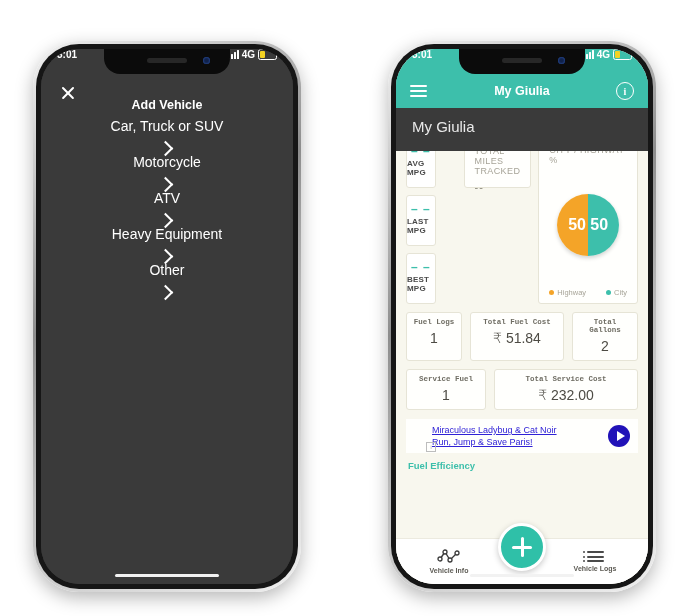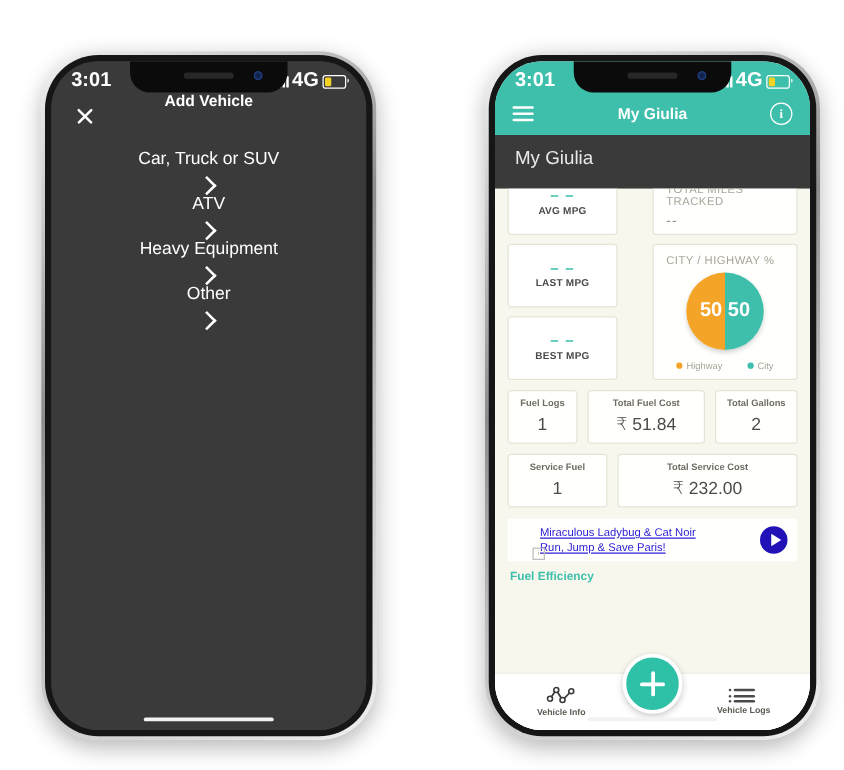--- a/index.html
+++ b/index.html
@@ -21,37 +21,37 @@
   
   .notch{position:absolute;left:50%;transform:translateX(-50%);top:0;
          width:126px;height:25px;background:#0b0b0b;
          border-bottom-left-radius:16px;border-bottom-right-radius:16px;z-index:40;}
   .notch .speaker{position:absolute;left:50%;transform:translateX(-50%);top:9px;
                   width:40px;height:5px;border-radius:3px;background:#272727;}
   .notch .cam{position:absolute;right:20px;top:8px;width:7px;height:7px;border-radius:50%;
               background:#11224a;box-shadow:inset 0 0 2px #3a6bd6;}
 
   
-  .statusbar{position:relative;height:25px;display:flex;align-items:flex-end;
-             justify-content:space-between;padding:0 16px;z-index:30;font-size:16px;
+  .statusbar{position:relative;height:25px;display:flex;align-items:flex-start;
+             justify-content:space-between;padding:0 16px;z-index:30;font-size:10px;
              font-weight:bold;box-sizing:border-box;}
   .statusbar.dark{color:#ffffff;}
   .st-right{display:flex;align-items:center;gap:3px;}
   .bars{display:flex;align-items:flex-end;gap:1px;height:9px;}
   .bars i{display:block;width:2px;background:currentColor;border-radius:.5px;}
   .bars i:nth-child(1){height:3px;} .bars i:nth-child(2){height:5px;}
   .bars i:nth-child(3){height:7px;} .bars i:nth-child(4){height:9px;}
   .batt{position:relative;width:17px;height:9px;border:1.2px solid currentColor;border-radius:2.5px;}
   .batt::after{content:"";position:absolute;right:-3px;top:2.5px;width:1.5px;height:3px;
                background:currentColor;border-radius:0 1px 1px 0;}
   .batt span{position:absolute;left:1px;top:1px;bottom:1px;width:5px;background:#f3d223;border-radius:1px;}
 
   
   .ls{position:absolute;inset:0;background:#3a3a3a;display:flex;flex-direction:column;}
-  .ls-header{height:38px;display:flex;align-items:flex-start;position:relative;flex:0 0 auto;}
+  .ls-header{height:38px;display:flex;align-items:flex-end;position:relative;flex:0 0 auto;}
   .ls-close{position:absolute;left:18px;top:50%;transform:translateY(-50%);
             width:18px;height:18px;cursor:pointer;}
   .ls-close::before,.ls-close::after{content:"";position:absolute;left:1px;top:8px;width:16px;height:1.8px;
             background:#fff;border-radius:1px;}
   .ls-close::before{transform:rotate(45deg);} .ls-close::after{transform:rotate(-45deg);}
   .ls-title{width:100%;text-align:center;color:#fff;font-size:12.5px;font-weight:bold;}
   .ls-list{margin-top:6px;}
   .ls-row{height:36px;display:flex;align-items:center;justify-content:space-between;
           padding:0 18px;color:#ffffff;font-size:14px;cursor:pointer;flex-direction:column;}
   .chev{width:9px;height:9px;border-right:2.1px solid #ffffff;border-top:2.1px solid #ffffff;
@@ -71,21 +71,21 @@
            font-family:"Liberation Serif",serif;cursor:pointer;z-index:2;}
   .sync-banner{background:#f7a51f;color:#fff;font-size:9.5px;text-align:center;padding:4px 0;}
 
   .page-title-wrap{background:#3a3a3a;padding:10px 16px 16px;}
   .page-title{color:#e9e9e9;font-size:15px;}
 
   .rs-body{flex:1;position:relative;background:#f8f7ee;padding:0 10px;overflow:hidden;}
 
   .grid-a{display:flex;gap:8px;margin-top:-14px;}
   .col-left{width:88px;display:flex;flex-direction:column;gap:7px;}
-  .col-right{flex:1;display:flex;flex-direction:column;gap:7px;padding-left:20px;}
+  .col-right{flex:1;display:flex;flex-direction:row;gap:7px;padding-left:20px;}
 
   .card{background:#fffffd;border:1px solid #e6e4d6;border-radius:3px;box-sizing:border-box;}
   .mpg-card{height:51px;display:flex;flex-direction:column;align-items:center;justify-content:center;gap:5px;background:#ffffff;}
   .mpg-dash{color:#3dbfab;font-size:12px;letter-spacing:1px;font-weight:bold;line-height:6px;}
   .mpg-label{color:#4a4a4a;font-size:8px;font-weight:bold;letter-spacing:.2px;}
 
   .tm-card{height:51px;padding:8px 10px;box-sizing:border-box;}
   .tm-label{color:#a7a498;font-size:9px;letter-spacing:.4px;}
   .tm-val{color:#8d8a7e;font-size:11px;margin-top:5px;letter-spacing:1px;}
 
@@ -99,21 +99,21 @@
        color:#fff;font-size:16px;font-weight:bold;}
   .pie .p-l{left:11px;} .pie .p-r{right:11px;}
   .legend{display:flex;justify-content:center;gap:20px;margin-top:3px;}
   .lg{display:flex;align-items:center;gap:3px;color:#a7a498;font-size:7.5px;}
   .dot{width:5px;height:5px;border-radius:50%;}
 
   .row-b{display:flex;gap:8px;margin-top:8px;}
   .row-c{display:flex;gap:8px;margin-top:8px;}
   .stat{background:#fffffd;border:1px solid #e6e4d6;border-radius:3px;
         padding:5px 4px 6px;text-align:center;box-sizing:border-box;}
-  .stat .lab{color:#6f6d63;font-size:7.5px;font-weight:bold;}
+  .stat .lab{color:#6f6d63;font-size:7.5px;font-weight:bold;font-family:Liberation Mono, monospace;}
   .stat .val{color:#4d4b44;font-size:14px;margin-top:4px;font-weight:300;}
   .stat .val.big{font-size:14px;}
   .w-fuel{width:56px;} .w-cost{flex:1;} .w-gal{width:66px;}
   .w-svc{width:80px;} .w-svccost{flex:1;}
 
   .ad{margin-top:9px;background:#fffffd;display:flex;align-items:center;
       justify-content:space-between;padding:3px 8px 3px 4px;position:relative;height:34px;box-sizing:border-box;}
   .ad-text{padding-left:22px;}
   .ad-line{color:#2f21d6;font-size:9px;text-decoration:underline;line-height:12px;white-space:nowrap;}
   .ad-choice{position:absolute;left:20px;bottom:1px;width:8px;height:8px;border:1px solid #bdbdbd;
@@ -175,20 +175,24 @@
         </div>
 
         <div class="ls-header">
           <div class="ls-close"></div>
           <div class="ls-title">Add Vehicle</div>
         </div>
 
         <div class="ls-list">
           <div class="ls-row">
             <span>Car, Truck or SUV</span>
+            <span class="chev"></span>
+          </div>
+          <div class="ls-row">
+            <span>Motorcycle</span>
             <span class="chev"></span>
           </div>
           <div class="ls-row">
             <span>ATV</span>
             <span class="chev"></span>
           </div>
           <div class="ls-row">
             <span>Heavy Equipment</span>
             <span class="chev"></span>
           </div>

